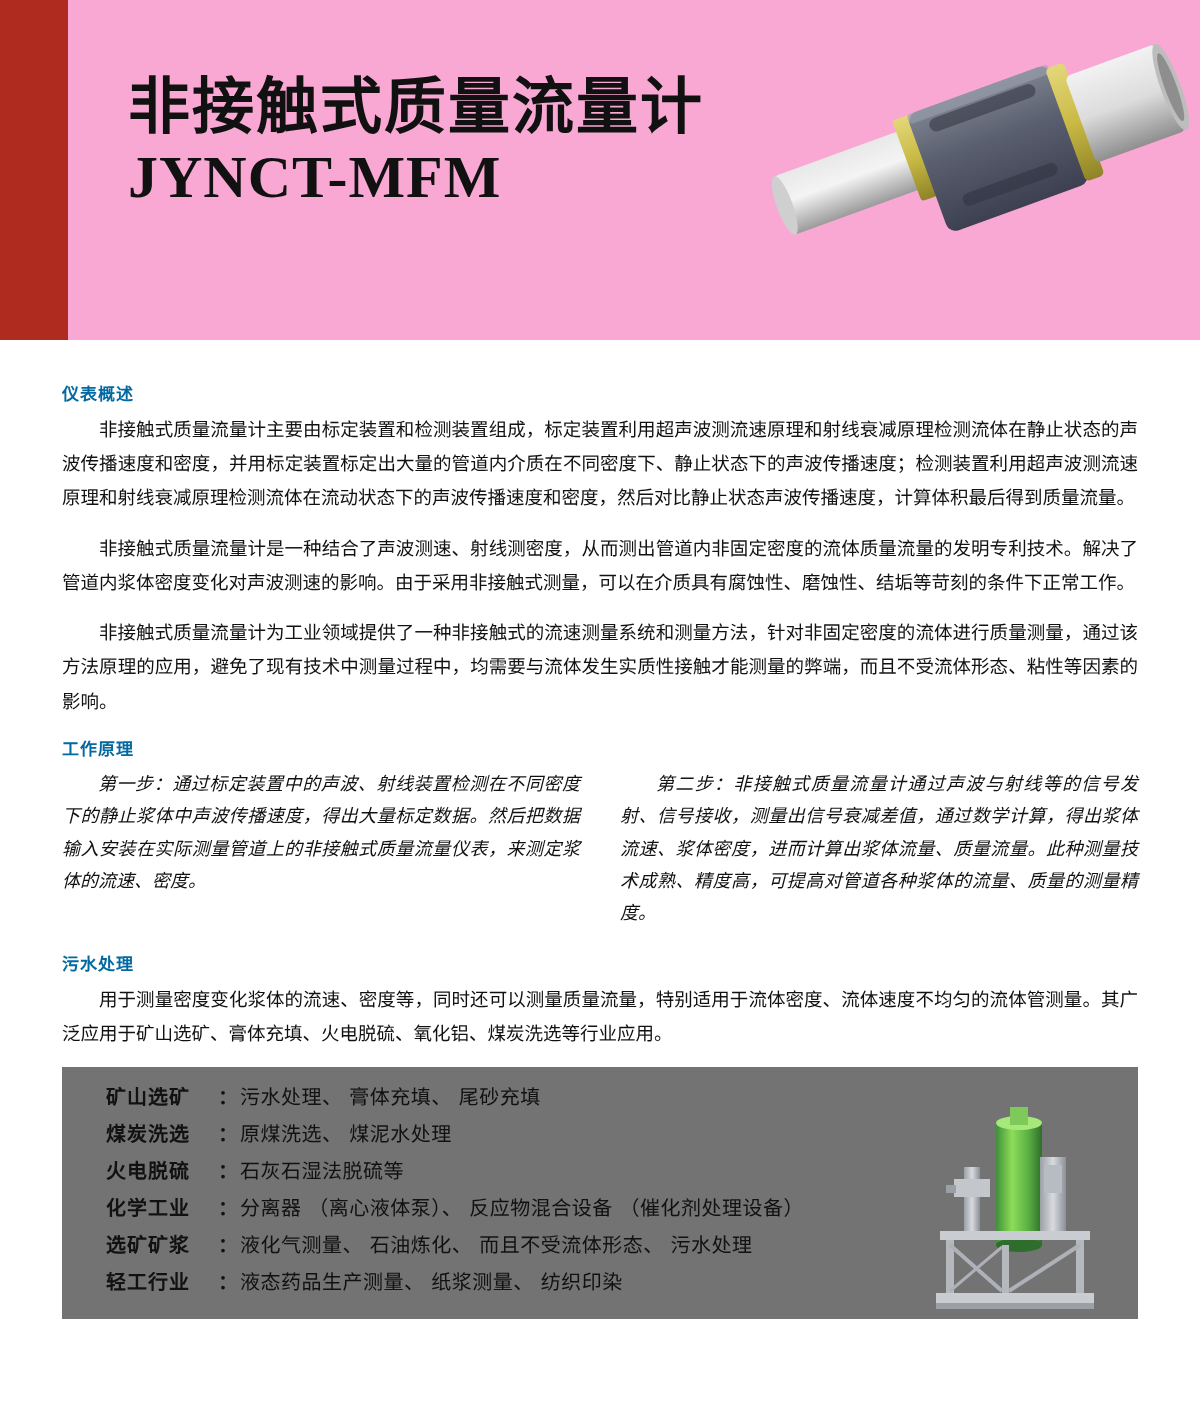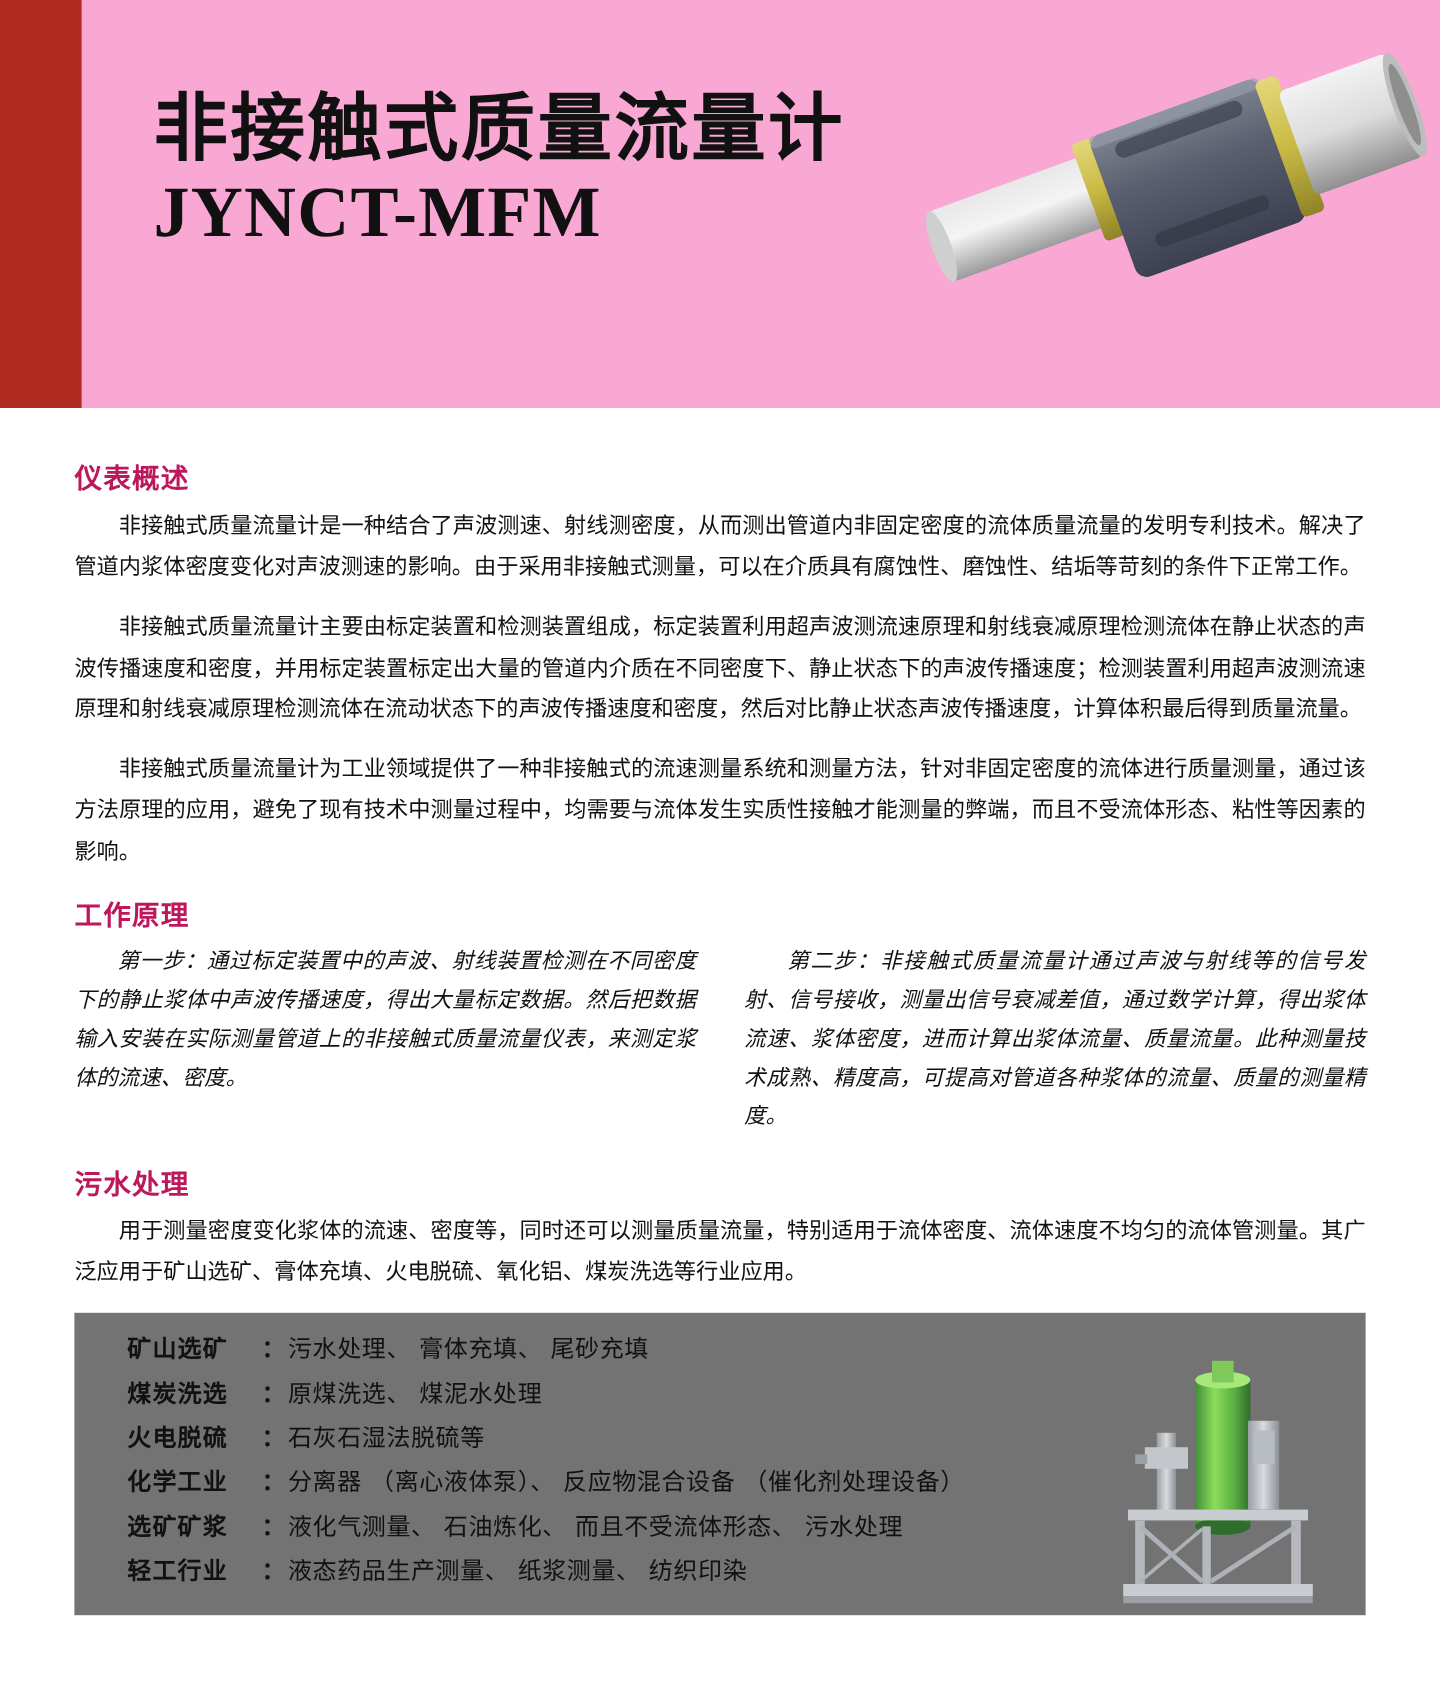--- a/index.html
+++ b/index.html
@@ -66,22 +66,22 @@
     z-index: 2;
   }
 
   
   .content {
     padding: 26px 62px 0 62px;
     box-sizing: border-box;
     width: 1200px;
   }
   .section-heading {
-    color: #be185d;
-    font-size: 23px;
+    color: #0369a1;
+    font-size: 17px;
     font-weight: bold;
     margin: 14px 0 8px 0;
     letter-spacing: 1px;
     font-family: "DejaVu Sans", "Liberation Sans", sans-serif;
   }
   .para {
     font-size: 18.5px;
     line-height: 1.85;
     text-align: justify;
     text-indent: 2em;
@@ -206,22 +206,22 @@
       <rect x="314" y="92" width="96" height="92" rx="6" fill="url(#pipeR)"></rect>
       <ellipse cx="410" cy="138" rx="10" ry="46" fill="#bdbdbd"></ellipse>
       <ellipse cx="410" cy="138" rx="6" ry="36" fill="#8e8e8e"></ellipse>
     </g>
   </svg>
 </div>
 
 <div class="content">
 
   <div class="section-heading">仪表概述</div>
+  <p class="para">非接触式质量流量计主要由标定装置和检测装置组成，标定装置利用超声波测流速原理和射线衰减原理检测流体在静止状态的声波传播速度和密度，并用标定装置标定出大量的管道内介质在不同密度下、静止状态下的声波传播速度；检测装置利用超声波测流速原理和射线衰减原理检测流体在流动状态下的声波传播速度和密度，然后对比静止状态声波传播速度，计算体积最后得到质量流量。</p>
   <p class="para">非接触式质量流量计是一种结合了声波测速、射线测密度，从而测出管道内非固定密度的流体质量流量的发明专利技术。解决了管道内浆体密度变化对声波测速的影响。由于采用非接触式测量，可以在介质具有腐蚀性、磨蚀性、结垢等苛刻的条件下正常工作。</p>
-  <p class="para">非接触式质量流量计主要由标定装置和检测装置组成，标定装置利用超声波测流速原理和射线衰减原理检测流体在静止状态的声波传播速度和密度，并用标定装置标定出大量的管道内介质在不同密度下、静止状态下的声波传播速度；检测装置利用超声波测流速原理和射线衰减原理检测流体在流动状态下的声波传播速度和密度，然后对比静止状态声波传播速度，计算体积最后得到质量流量。</p>
   <p class="para">非接触式质量流量计为工业领域提供了一种非接触式的流速测量系统和测量方法，针对非固定密度的流体进行质量测量，通过该方法原理的应用，避免了现有技术中测量过程中，均需要与流体发生实质性接触才能测量的弊端，而且不受流体形态、粘性等因素的影响。</p>
 
   <div class="section-heading">工作原理</div>
   <div class="two-col">
     <p class="para">第一步：通过标定装置中的声波、射线装置检测在不同密度下的静止浆体中声波传播速度，得出大量标定数据。然后把数据输入安装在实际测量管道上的非接触式质量流量仪表，来测定浆体的流速、密度。</p>
     <p class="para">第二步：非接触式质量流量计通过声波与射线等的信号发射、信号接收，测量出信号衰减差值，通过数学计算，得出浆体流速、浆体密度，进而计算出浆体流量、质量流量。此种测量技术成熟、精度高，可提高对管道各种浆体的流量、质量的测量精度。</p>
   </div>
 
   <div class="section-heading">污水处理</div>
   <p class="para tight">用于测量密度变化浆体的流速、密度等，同时还可以测量质量流量，特别适用于流体密度、流体速度不均匀的流体管测量。其广泛应用于矿山选矿、膏体充填、火电脱硫、氧化铝、煤炭洗选等行业应用。</p>

